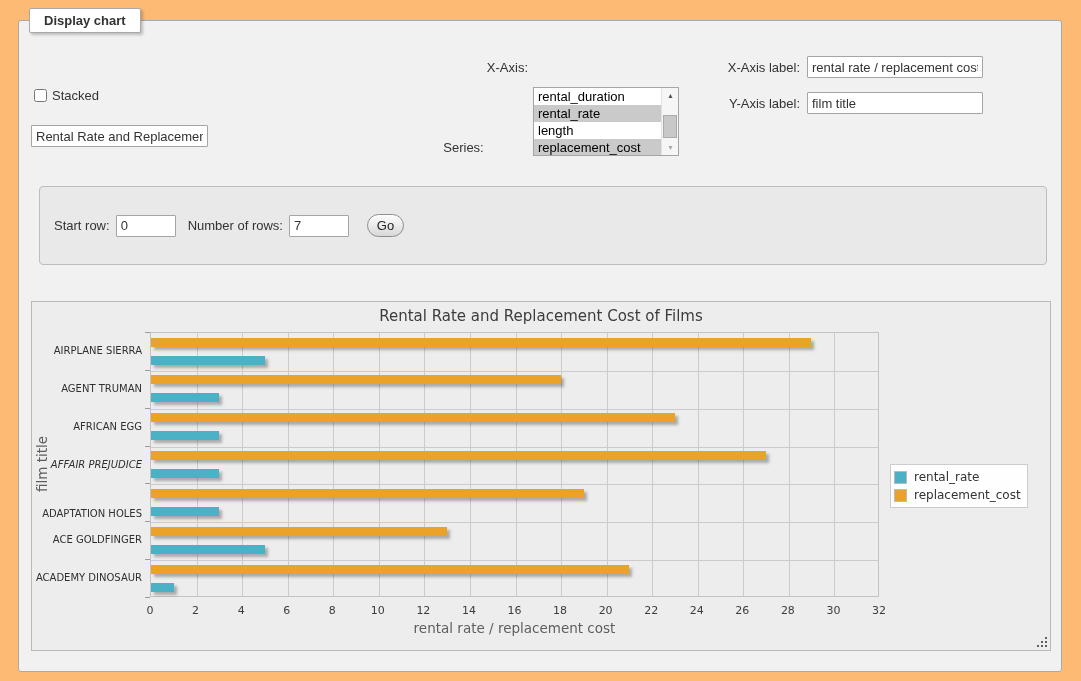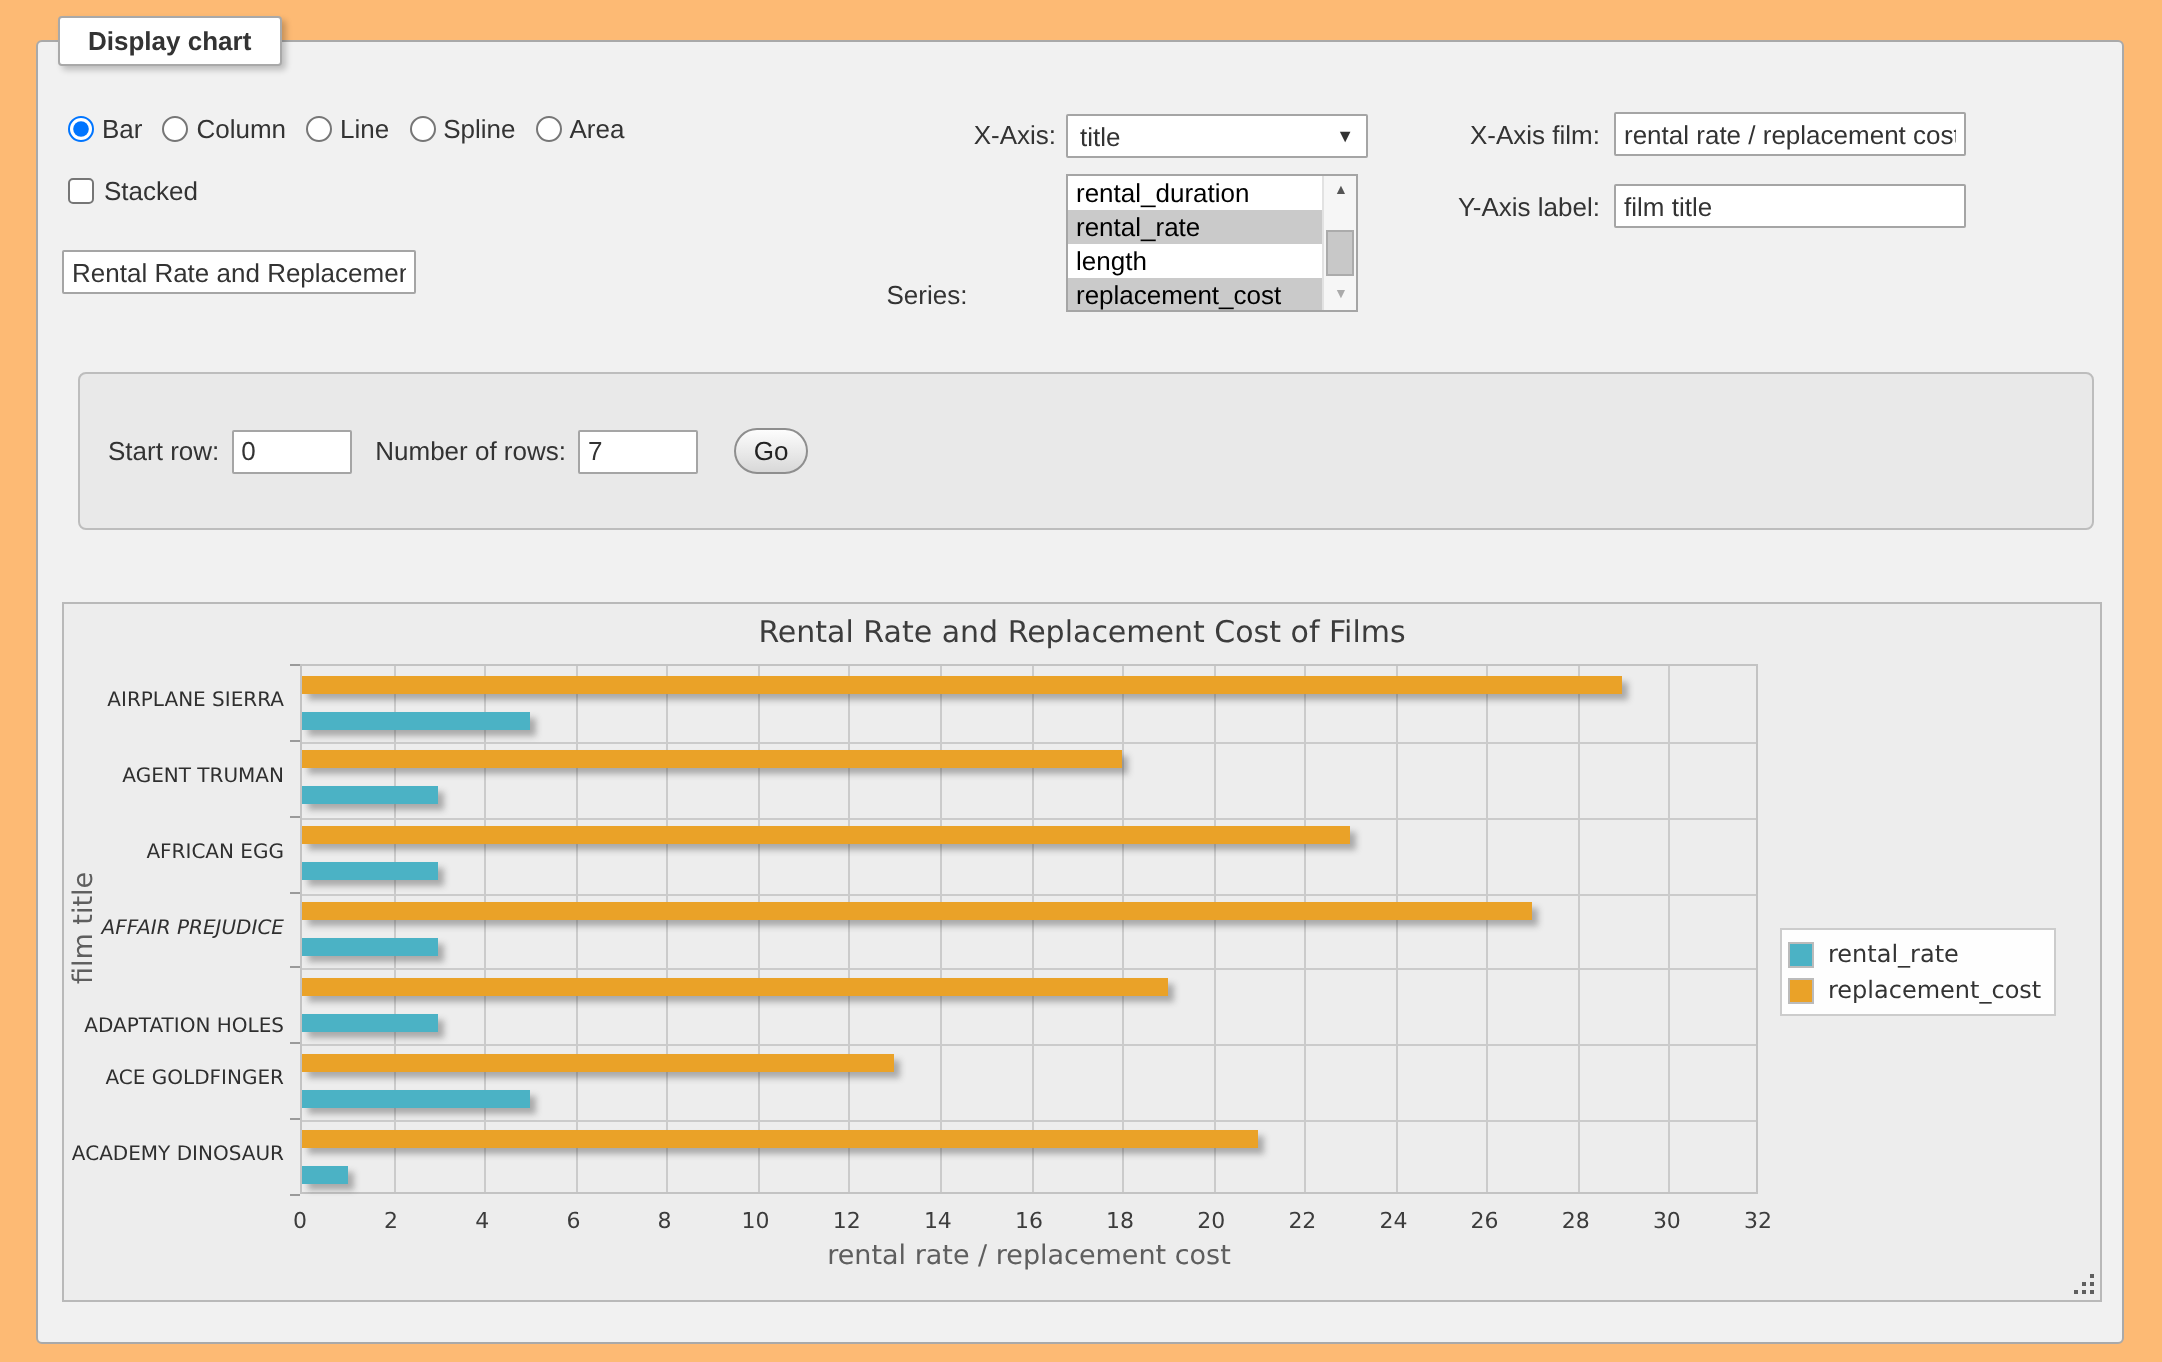--- a/index.html
+++ b/index.html
@@ -82,72 +82,46 @@
   .legend-text { font-size:12px; color:#333; white-space:nowrap; }
   .resize-handle { position:absolute; right:2px; bottom:2px; width:12px; height:12px; cursor:se-resize; }
 </style>
 </head>
 <body>
 
 <div class="canvas">
   <div class="fieldset">
     <div class="fs-legend">Display chart</div>
 
-    <div class="type-row">
-        <label class="radio-opt">
-          <input type="radio" name="ctype" checked="" style="">
-          <span>Bar</span>
-        </label>
-        <label class="radio-opt">
-          <input type="radio" name="ctype" style="">
-          <span>Column</span>
-        </label>
-        <label class="radio-opt">
-          <input type="radio" name="ctype" style="">
-          <span>Line</span>
-        </label>
-        <label class="radio-opt">
-          <input type="radio" name="ctype" style="">
-          <span>Spline</span>
-        </label>
-        <label class="radio-opt">
-          <input type="radio" name="ctype" style="">
-          <span>Area</span>
-        </label>
-      </div>
 
     <label class="stacked-row">
       <input type="checkbox" style="">
       <span>Stacked</span>
     </label>
 
     <input type="text" class="title-input" value="Rental Rate and Replacement Cost of Films" style="">
 
     <span class="lbl xaxis-row-label">X-Axis:</span>
-    <div class="fake-select">
-      <span>title</span>
-      <span class="arrow">▼</span>
-    </div>
 
     <span class="lbl series-label">Series:</span>
     <div class="listbox">
       <div>
           <div class="option">rental_duration</div>
           <div class="option selected">rental_rate</div>
           <div class="option">length</div>
           <div class="option selected">replacement_cost</div>
         </div>
       <div class="sb">
         <div class="sb-btn up">▲</div>
         <div class="sb-thumb"></div>
         <div class="sb-btn down">▼</div>
       </div>
     </div>
 
-    <span class="lbl xlabel-lbl">X-Axis film:</span>
+    <span class="lbl xlabel-lbl">X-Axis label:</span>
     <input type="text" class="xlabel-input" value="rental rate / replacement cost" style="">
     <span class="lbl ylabel-lbl">Y-Axis label:</span>
     <input type="text" class="ylabel-input" value="film title" style="">
 
     <div class="row-panel">
       <span class="lbl">Start row:</span>
       <input type="text" value="0" style="">
       <span class="gap"></span>
       <span class="lbl">Number of rows:</span>
       <input type="text" value="7" style="">

